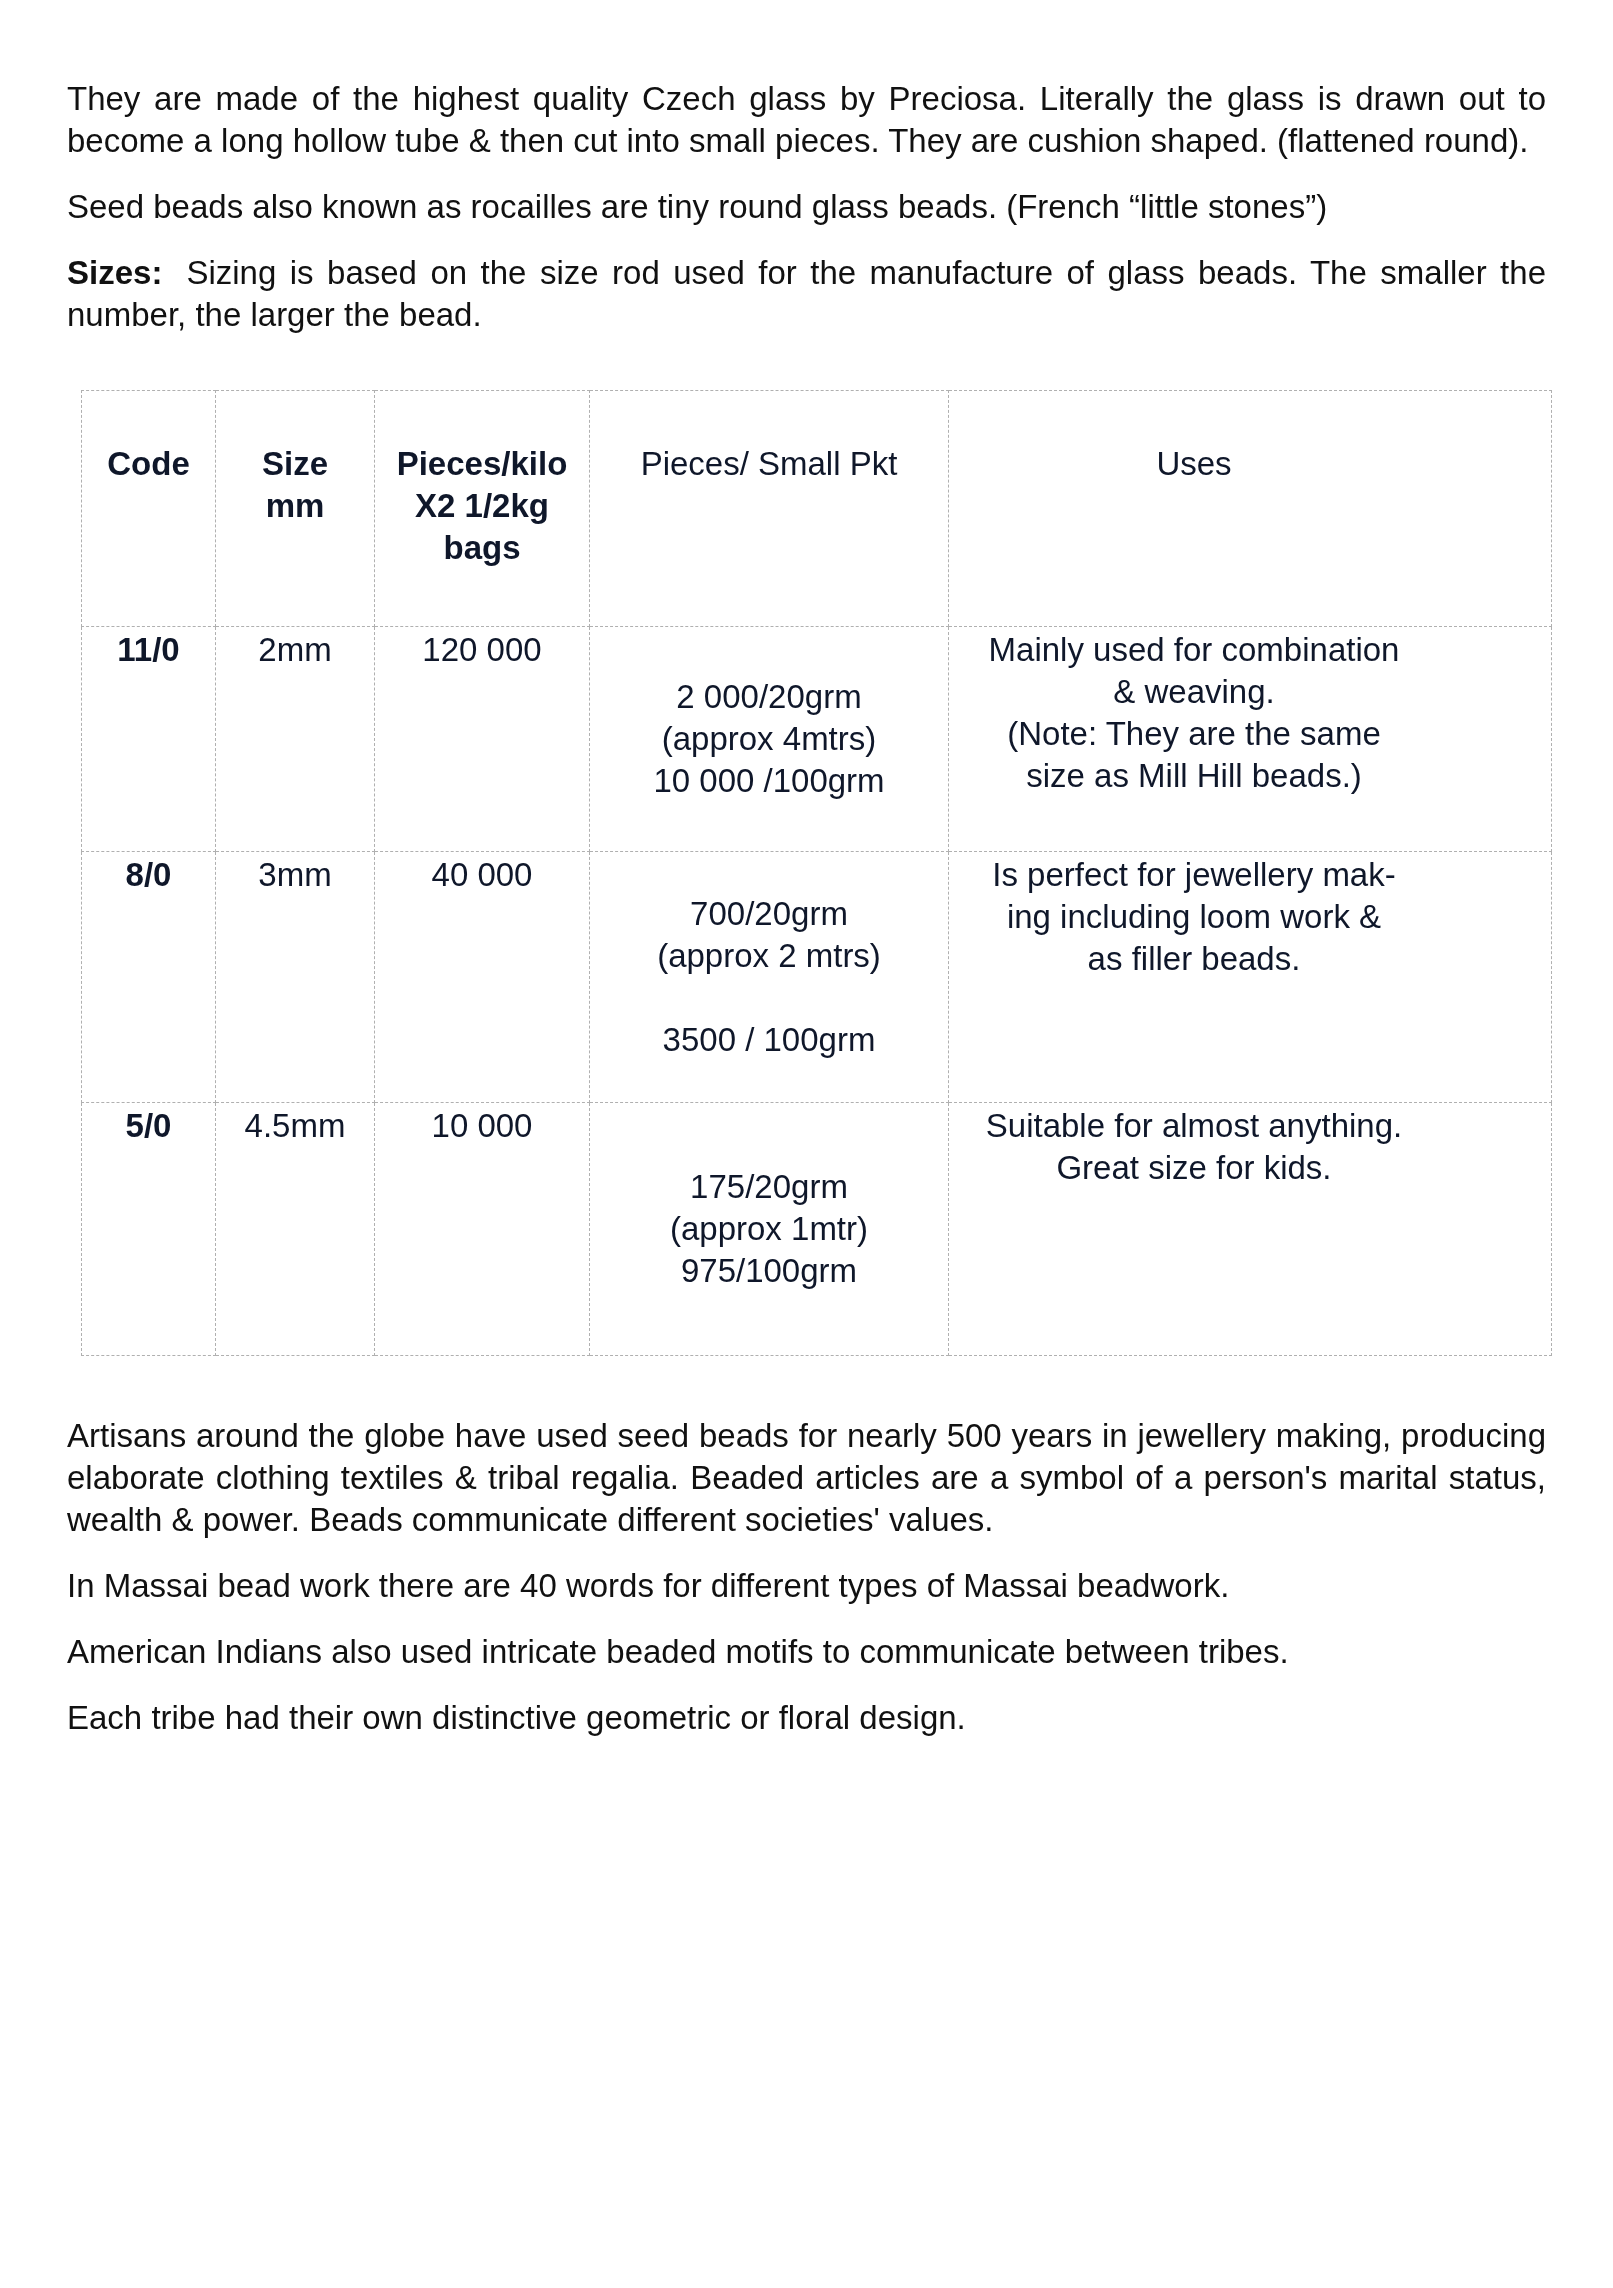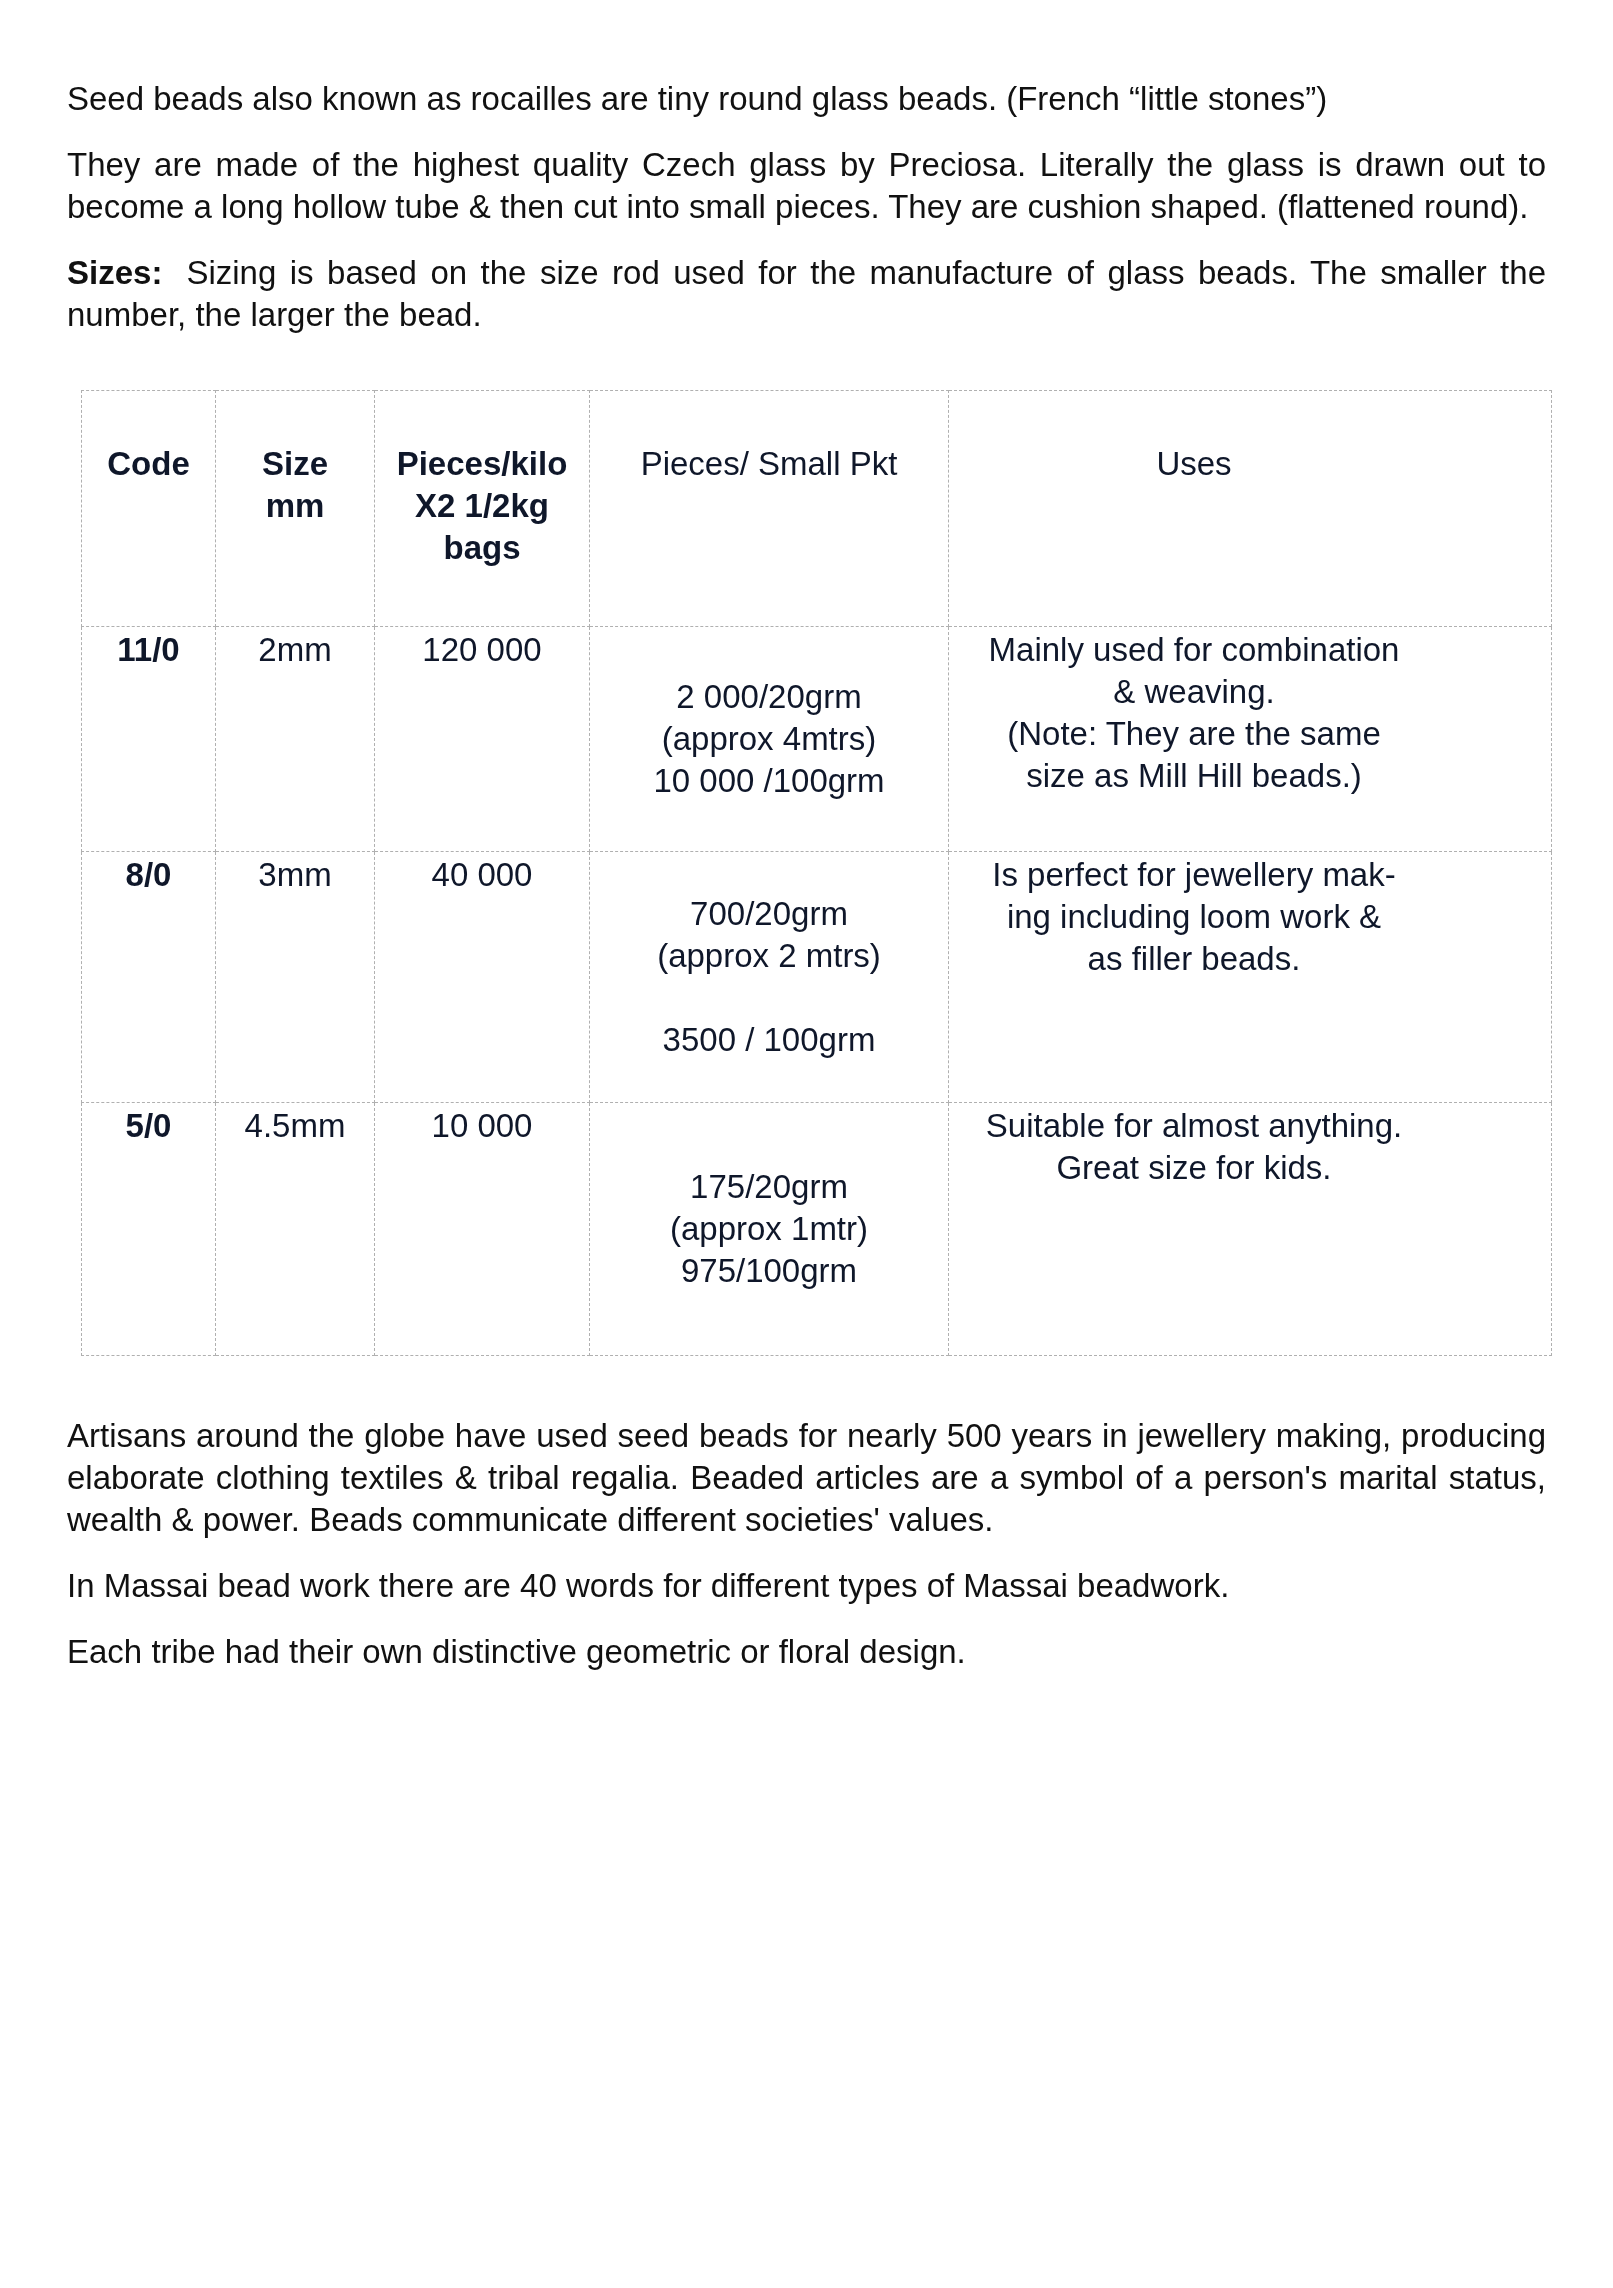--- a/index.html
+++ b/index.html
@@ -61,23 +61,23 @@
   tr.r1 { height: 191px; }
   tr.r2 { height: 225px; }
   tr.r3 { height: 251px; }
   tr.r4 { height: 253px; }
 </style>
 </head>
 <body>
 
 <div class="page">
 
+  <p class="para just">They are made of the highest quality Czech glass by Preciosa. Literally the glass is drawn out to become a long hollow tube &amp; then cut into small pieces. They are cushion shaped. (flattened round).</p>
+
   <p class="para">Seed beads also known as rocailles are tiny round glass beads. (French “little stones”)</p>
-
-  <p class="para just">They are made of the highest quality Czech glass by Preciosa. Literally the glass is drawn out to become a long hollow tube &amp; then cut into small pieces. They are cushion shaped. (flattened round).</p>
 
   <p class="para just"><strong class="sizes-label">Sizes:</strong><span class="sizes-text">Sizing is based on the size rod used for the manufacture of glass beads. The smaller the number, the larger the bead.</span></p>
 
   <table class="bead-table">
     <colgroup>
       <col style="width:134px">
       <col style="width:159px">
       <col style="width:215px">
       <col style="width:359px">
       <col style="width:603px">
@@ -152,17 +152,18 @@
         </td>
       </tr>
     </tbody>
   </table>
 
   <p class="para just">Artisans around the globe have used seed beads for nearly 500 years in jewellery making, producing elaborate clothing textiles &amp; tribal regalia. Beaded articles are a symbol of a person's marital status, wealth &amp; power. Beads communicate different societies' values.</p>
 
 
   <p class="para">In Massai bead work there are 40 words for different types of Massai beadwork.</p>
 
+  <p class="para">American Indians also used intricate beaded motifs to communicate between tribes.</p>
 
   <p class="para">Each tribe had their own distinctive geometric or floral design.</p>
 
 </div>
 
 
 </body></html>

